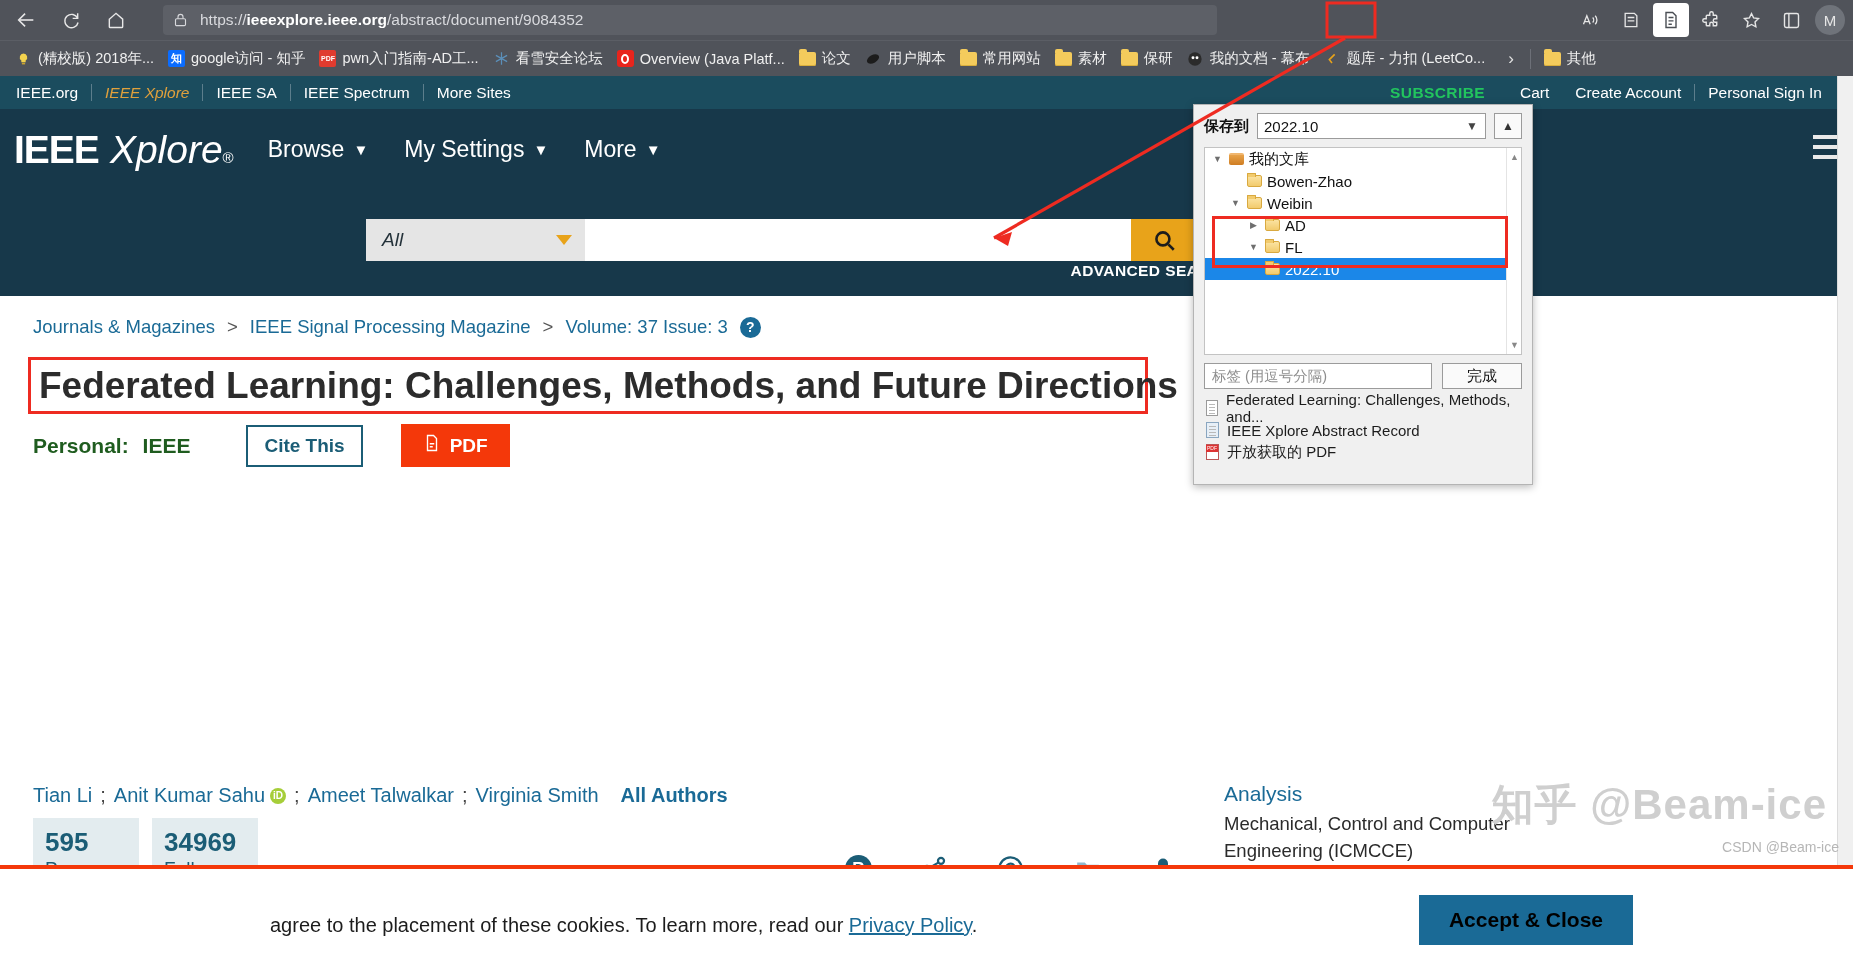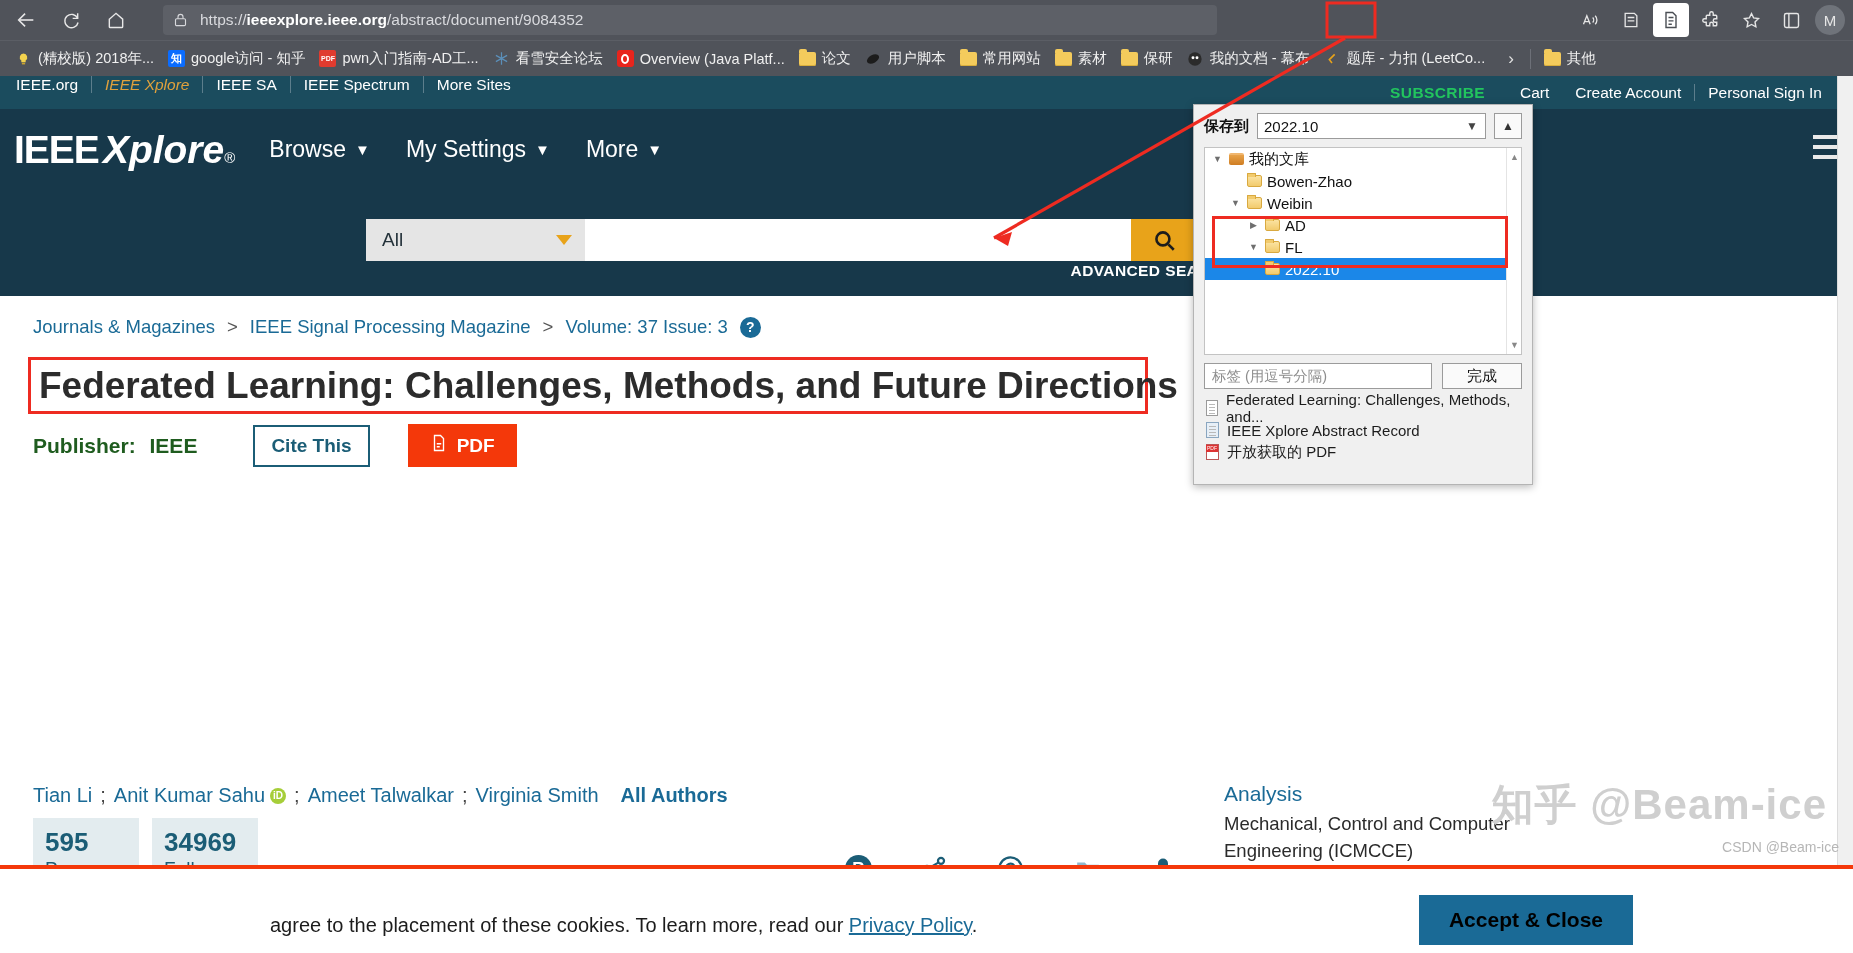--- a/index.html
+++ b/index.html
@@ -72,40 +72,40 @@
   .sq-ico { width: 17px; height: 17px; border-radius: 2px; display:flex; align-items:center; justify-content:center; font-size:11px; color:#fff; font-weight:700; }
   .bm-overflow {
     margin-left: 6px; color: #e2e2e2; font-size: 17px; padding: 0 10px;
   }
   .bm-sep { width: 1px; height: 20px; background: #6d7078; margin: 0 6px; }
 
   
   .ieee-topbar {
     position: absolute; left: 0; top: 76px; width: 1853px; height: 33px;
     background: #1b4c5e; color: #fff; font-size: 15.5px;
-    display: flex; align-items: flex-start; padding-left: 16px;
+    display: flex; align-items: center; padding-left: 16px;
   }
   .ieee-topbar a { color: #ffffff; text-decoration: none; padding: 0 13px; }
   .ieee-topbar a:first-child { padding-left: 0; }
   .ieee-topbar .xplore-link { color: #e0a13c; font-style: italic; }
   .tb-sep { width: 1px; height: 17px; background: #5c7e8c; }
   .topbar-right {
     position: absolute; right: 0; top: 0; height: 33px;
     display: flex; align-items: center; padding-right: 18px; gap: 0;
   }
   .topbar-right .subscribe { color: #22c55e; font-weight: 700; letter-spacing: .4px; padding-right: 22px;}
 
   
   .masthead {
     position: absolute; left: 0; top: 109px; width: 1853px; height: 81px;
     background: #17384a; display: flex; align-items: center; padding-left: 14px;
   }
   .logo { color: #fff; font-size: 39px; display: flex; align-items: baseline; }
   .logo .ieee { font-weight: 800; letter-spacing: -1px; }
-  .logo .xplore { font-style: italic; font-weight: 700; margin-left: 4px; }
+  .logo .xplore { font-style: italic; font-weight: 400; margin-left: 11px; }
   .logo .reg { font-size: 15px; vertical-align: super; }
   .mh-nav { display: flex; align-items: flex-end; margin-left: 34px; gap: 36px; }
   .mh-nav .item { color: #fff; font-size: 23px; display: flex; align-items: center; gap: 9px; }
   .caret { font-size: 15px; }
   .inst-btn {
     margin-left: 50px; background: #1a6a96; color: #fff;
     font-size: 21px; font-weight: 700; padding: 13px 26px; border-radius: 2px;
   }
   .hamburger {
     position: absolute; right: 14px; top: 26px;
@@ -116,20 +116,21 @@
   
   .search-band {
     position: absolute; left: 0; top: 190px; width: 1853px; height: 106px;
     background: #17384a;
   }
   .search-wrap { position: absolute; left: 366px; top: 29px; display: flex; }
   .scope-select {
     width: 219px; height: 42px; background: #e5e5e5; color: #24323a;
     font-size: 19px; display: flex; align-items: center; padding: 0 16px;
     position: relative;
+    font-style: italic;
   }
   .scope-select .tri {
     position: absolute; right: 13px; top: 50%; transform: translateY(-50%);
     width: 0; height: 0; border-left: 8px solid transparent; border-right: 8px solid transparent;
     border-top: 10px solid #e8a31a;
   }
   .search-input { width: 546px; height: 42px; background: #fff; }
   .search-go {
     width: 65px; height: 42px; background: #e8a31a;
     display: flex; align-items: center; justify-content: center;
@@ -584,21 +585,21 @@
       <a style="text-decoration:none;color:inherit">Volume: 37 Issue: 3</a>
       <span class="help-circle">?</span>
     </div>
 
     <div class="title-box">
       <h1 class="doc-title">Federated Learning: Challenges, Methods, and Future Directions</h1>
     </div>
 
     <div class="pub-row">
       <span class="publisher">
-        <span>Publisher:</span>
+        <span>Personal:</span>
         <span style="margin-left:8px">IEEE</span>
       </span>
       <div class="cite-btn">Cite This</div>
       <div class="pdf-btn">
         <span>
           <svg width="18" height="20" viewBox="0 0 24 24" fill="none" stroke="#fff" stroke-width="1.8">
               <path d="M6 2h8l4 4v16H6z"></path>
               <path d="M9 13h6M9 17h4"></path>
             </svg>
         </span>

